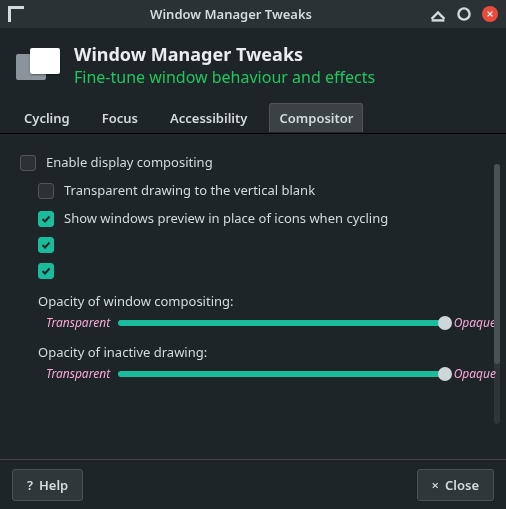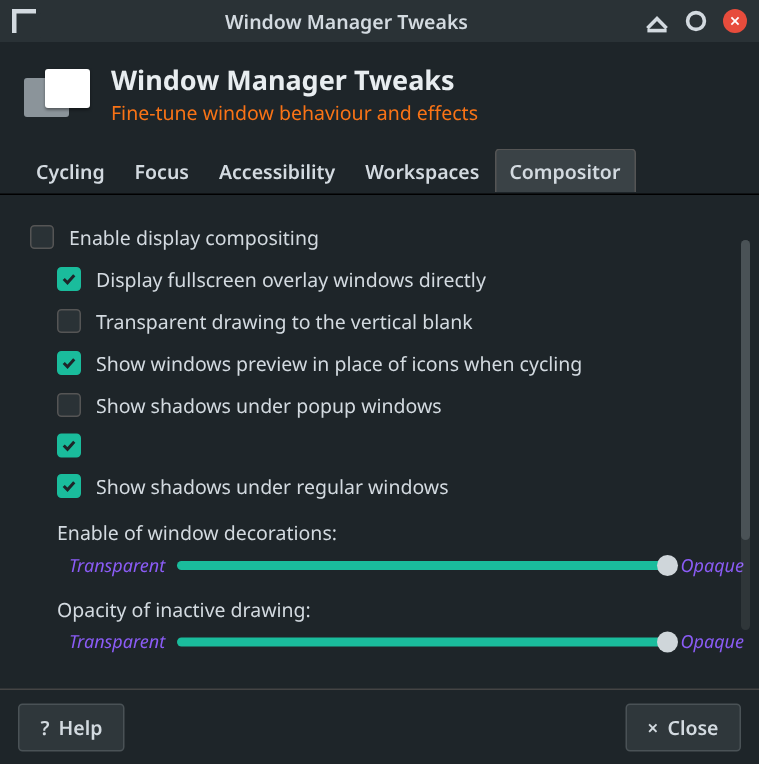--- a/index.html
+++ b/index.html
@@ -12,37 +12,37 @@
   .titlebar-controls { display:flex; gap:10px; align-items:center; }
   .tb-btn { width:16px; height:16px; display:flex; align-items:center; justify-content:center; font-size:10px; color:#d3dae0; cursor:pointer; }
   .tb-close { width:16px; height:16px; border-radius:50%; background:#e74c3c; display:flex; align-items:center; justify-content:center; cursor:pointer; }
   .tb-close svg { width:8px; height:8px; }
   
   .header { display:flex; align-items:center; padding:14px 16px; gap:14px; }
   .header-icon { width:44px; height:34px; position:relative; }
   .header-icon .win1 { position:absolute; top:6px; left:0; width:30px; height:26px; background:#8b949a; border-radius:2px; }
   .header-icon .win2 { position:absolute; top:0; left:14px; width:30px; height:26px; background:#fff; border-radius:2px; box-shadow:0 1px 2px rgba(0,0,0,.4); }
   .header-text h1 { font-size:18px; font-weight:700; color:#e8edf0; }
-  .header-text p { font-size:13px; color:#f97316; }
+  .header-text p { font-size:16px; color:#22c55e; }
   
-  .tabs { display:flex; align-items:center; padding:0 14px; border-bottom:1px solid #000; height:32px; gap:0; }
+  .tabs { display:flex; align-items:center; padding:0 14px; border-bottom:1px solid #000; height:32px; gap:12px; }
   .tab { padding:6px 10px; font-size:13px; font-weight:600; color:#d3dae0; cursor:pointer; white-space:nowrap; }
   .tab.active { background:#3a4246; border:1px solid #555; border-bottom:none; border-radius:3px 3px 0 0; padding:5px 9px; }
   
   .content { padding:14px 10px 0 20px; height:322px; position:relative; }
   .scrollbar { position:absolute; right:6px; top:30px; width:6px; height:260px; background:rgba(255,255,255,.08); border-radius:3px; }
   .scrollbar-thumb { width:6px; height:200px; background:#4a5256; border-radius:3px; }
-  .row { display:flex; align-items:center; gap:10px; padding:5px 0; font-size:13px; }
+  .row { display:flex; align-items:flex-end; gap:10px; padding:5px 0; font-size:13px; }
   .row.sub { padding-left:18px; }
   .checkbox { width:16px; height:16px; border:1px solid #555; border-radius:3px; background:#2a3236; flex-shrink:0; display:flex; align-items:center; justify-content:center; cursor:pointer; }
   .checkbox.checked { background:#1abc9c; border-color:#1abc9c; }
   .checkbox.checked svg { width:10px; height:10px; }
   .slider-label { padding:8px 0 2px 18px; font-size:13px; }
   .slider-row { display:flex; align-items:center; gap:8px; padding:2px 0 4px 26px; font-size:12px; }
-  .slider-row .end { font-style:italic; color:#8b5cf6; }
+  .slider-row .end { font-style:italic; color:#f9a8d4; }
   .slider-track { flex:1; height:6px; background:#1abc9c; border-radius:3px; position:relative; }
   .slider-thumb { position:absolute; right:-6px; top:-4px; width:14px; height:14px; border-radius:50%; background:#cfd6da; cursor:pointer; }
   
   .footer { position:absolute; bottom:0; left:0; right:0; height:50px; border-top:1px solid #444; display:flex; align-items:center; justify-content:space-between; padding:0 12px; background:#1e2529; }
   .btn { background:#2f373b; border:1px solid #4a5256; border-radius:3px; padding:6px 14px; font-size:13px; font-weight:600; color:#d3dae0; display:flex; align-items:center; gap:6px; cursor:pointer; }
 </style>
 </head>
 <body>
 
 <div class="titlebar">
@@ -77,71 +77,57 @@
   <div class="header-text">
     <h1>Window Manager Tweaks</h1>
     <p>Fine-tune window behaviour and effects</p>
   </div>
 </div>
 
 <div class="tabs">
   <div class="tab">Cycling</div>
   <div class="tab">Focus</div>
   <div class="tab">Accessibility</div>
-  <div class="tab">Workspaces</div>
   <div class="tab active">Compositor</div>
 </div>
 
 <div class="content">
   <div class="row">
     <div class="checkbox"></div>
     <span>Enable display compositing</span>
   </div>
 
-  <div class="row sub">
-    <div class="checkbox checked">
-      <svg viewBox="0 0 10 10">
-          <polyline points="1.5,5 4,7.5 8.5,2.5" stroke="#1e2529" stroke-width="2" fill="none"></polyline>
-        </svg>
-    </div>
-    <span>Display fullscreen overlay windows directly</span>
-  </div>
   <div class="row sub">
     <div class="checkbox"></div>
     <span>Transparent drawing to the vertical blank</span>
   </div>
   <div class="row sub">
     <div class="checkbox checked">
       <svg viewBox="0 0 10 10">
           <polyline points="1.5,5 4,7.5 8.5,2.5" stroke="#1e2529" stroke-width="2" fill="none"></polyline>
         </svg>
     </div>
     <span>Show windows preview in place of icons when cycling</span>
-  </div>
-  <div class="row sub">
-    <div class="checkbox"></div>
-    <span>Show shadows under popup windows</span>
   </div>
   <div class="row sub">
     <div class="checkbox checked">
       <svg viewBox="0 0 10 10">
           <polyline points="1.5,5 4,7.5 8.5,2.5" stroke="#1e2529" stroke-width="2" fill="none"></polyline>
         </svg>
     </div>
   </div>
   <div class="row sub">
     <div class="checkbox checked">
       <svg viewBox="0 0 10 10">
           <polyline points="1.5,5 4,7.5 8.5,2.5" stroke="#1e2529" stroke-width="2" fill="none"></polyline>
         </svg>
     </div>
-    <span>Show shadows under regular windows</span>
   </div>
 
-  <div class="slider-label">Enable of window decorations:</div>
+  <div class="slider-label">Opacity of window compositing:</div>
   <div class="slider-row">
     <span class="end">Transparent</span>
     <div class="slider-track">
       <div class="slider-thumb"></div>
     </div>
     <span class="end">Opaque</span>
   </div>
 
   <div class="slider-label">Opacity of inactive drawing:</div>
   <div class="slider-row">

